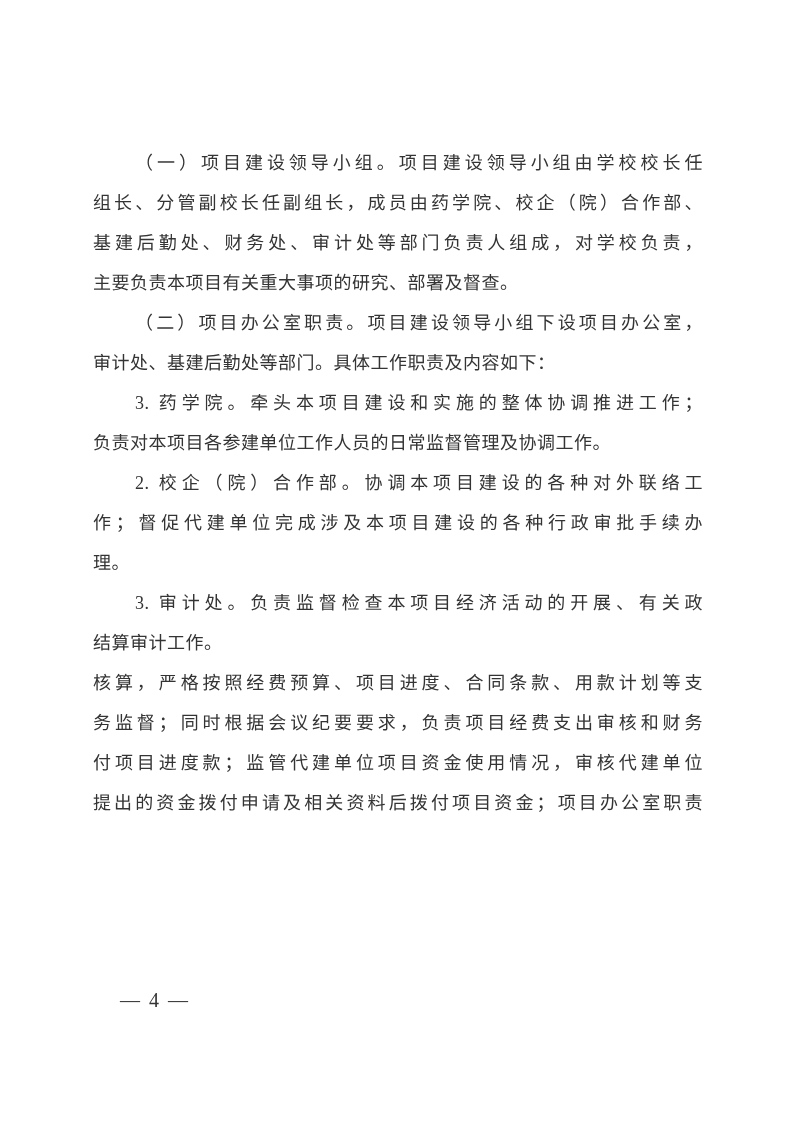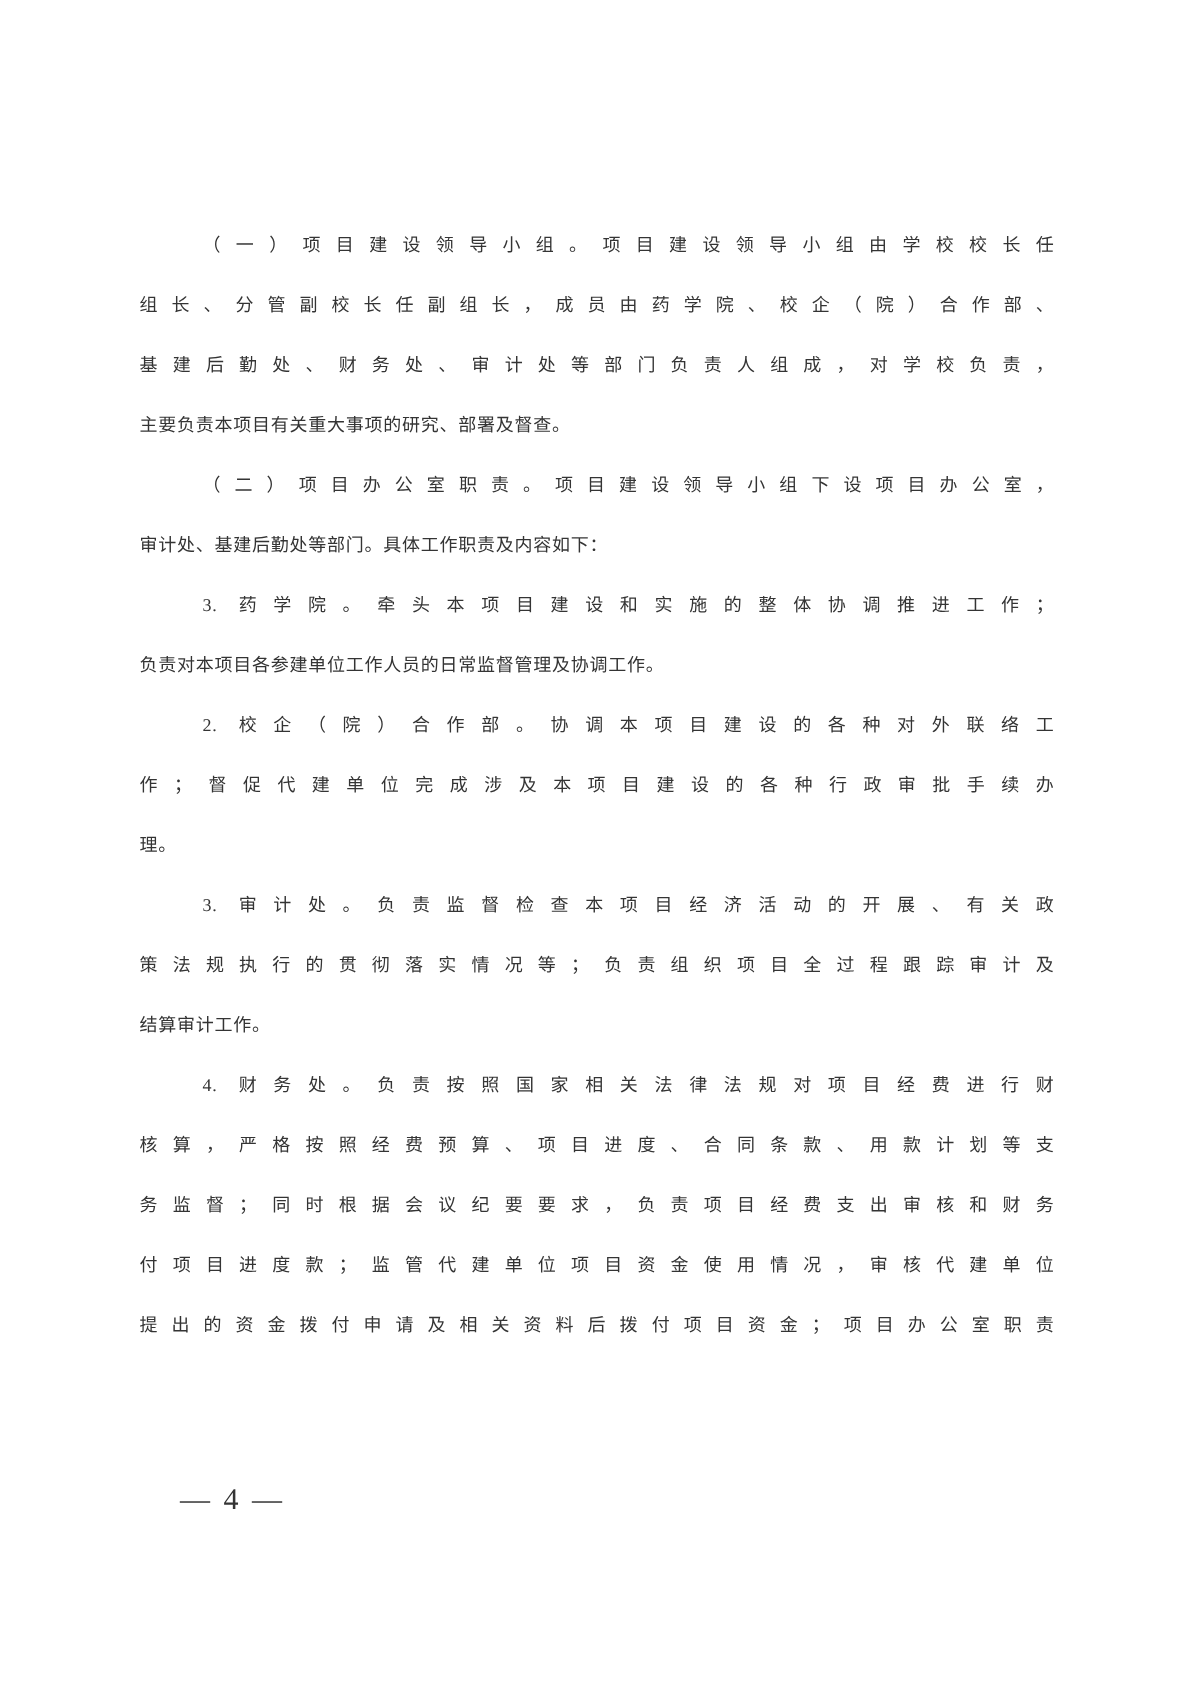--- a/index.html
+++ b/index.html
@@ -23,21 +23,21 @@
     top: 143px;
     width: 610px;
   }
   .para {
     margin: 0;
     padding: 0;
   }
   .line {
     height: 40px;
     line-height: 40px;
-    font-size: 12px;
+    font-size: 18px;
     letter-spacing: 0.5px;
     white-space: normal;
     text-align: justify;
     text-align-last: justify;
     text-justify: inter-character;
     overflow: hidden;
   }
   .line.first {
     padding-left: 42px;
   }
@@ -80,26 +80,24 @@
     </div>
 
     <div class="para">
       <div class="line first">2. 校企（院）合作部。协调本项目建设的各种对外联络工</div>
       <div class="line">作；督促代建单位完成涉及本项目建设的各种行政审批手续办</div>
       <div class="line lastline">理。</div>
     </div>
 
     <div class="para">
       <div class="line first">3. 审计处。负责监督检查本项目经济活动的开展、有关政</div>
-      <div class="line">策法规执行的贯彻落实情况等；负责组织项目全过程跟踪审计及</div>
       <div class="line lastline">结算审计工作。</div>
     </div>
 
     <div class="para">
-      <div class="line first">4. 财务处。负责按照国家相关法律法规对项目经费进行财</div>
       <div class="line">核算，严格按照经费预算、项目进度、合同条款、用款计划等支</div>
       <div class="line">务监督；同时根据会议纪要要求，负责项目经费支出审核和财务</div>
       <div class="line">付项目进度款；监管代建单位项目资金使用情况，审核代建单位</div>
       <div class="line">提出的资金拨付申请及相关资料后拨付项目资金；项目办公室职责</div>
     </div>
 
   </div>
 
   <div class="page-footer">— 4 —</div>
 

